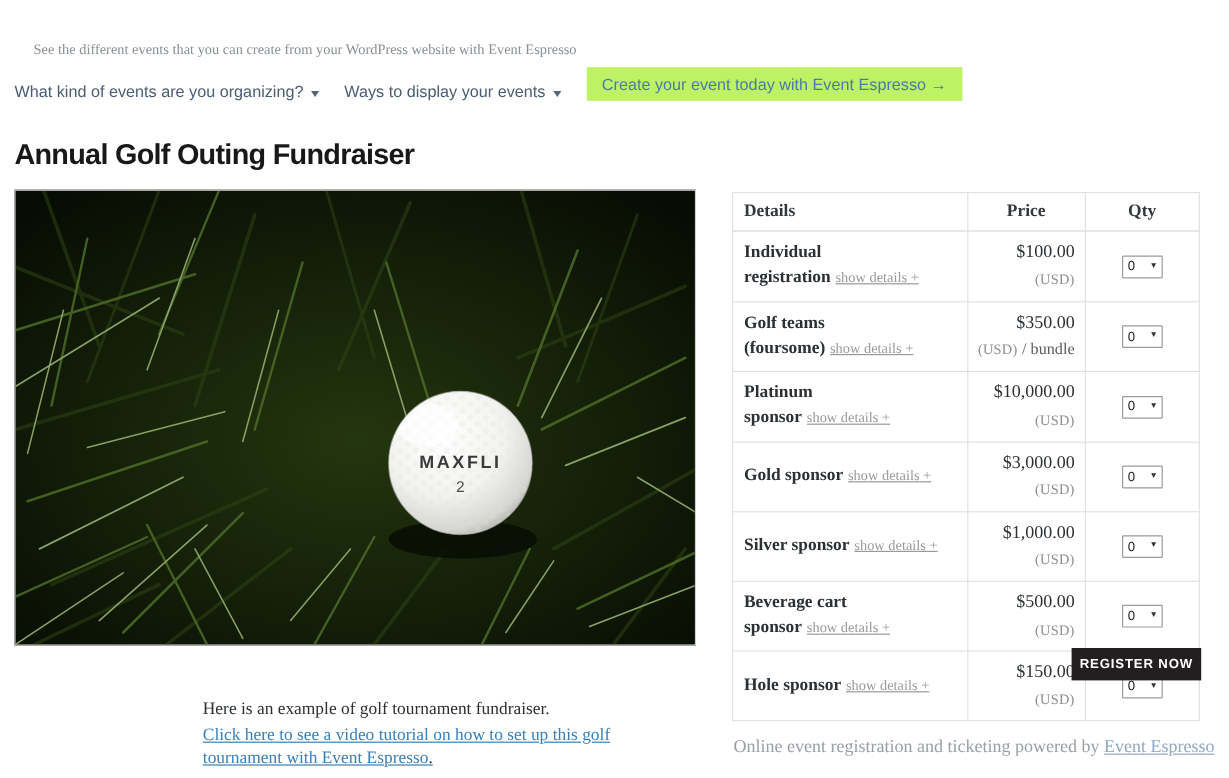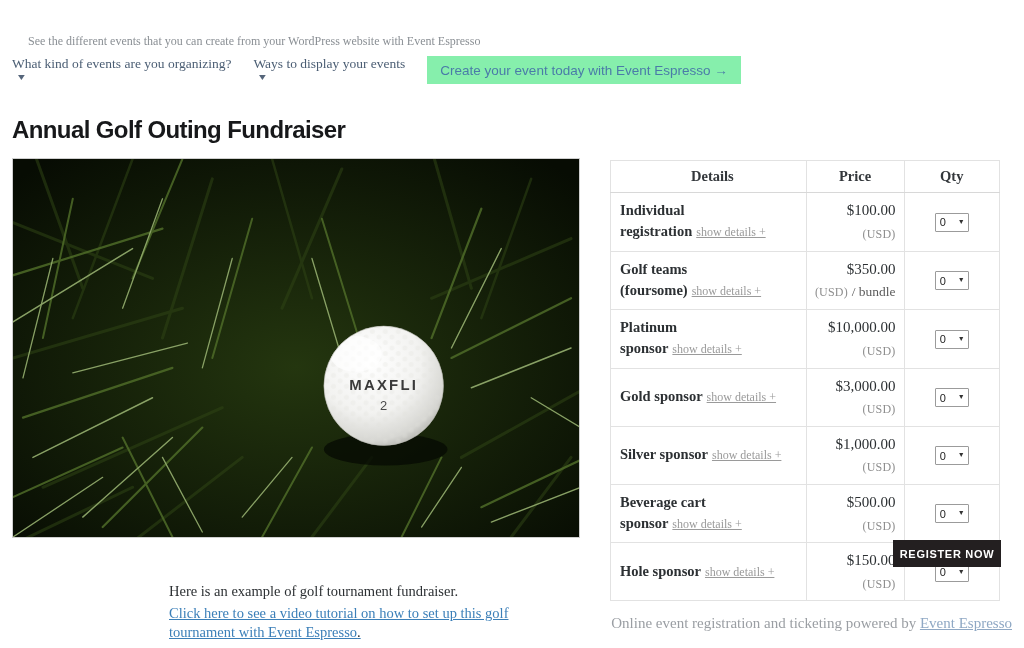--- a/index.html
+++ b/index.html
@@ -42,42 +42,41 @@
   }
   .nav {
     position: absolute;
     left: 12px; top: 56px;
     height: 28px;
     display: flex;
     align-items: stretch;
   }
   .nav-item {
     display: flex;
-    align-items: flex-start;
-    font-family: Liberation Serif, serif;
+    align-items: flex-end;
+    font-family: Liberation Sans, sans-serif;
     font-size: 13.5px;
     color: #4a5d73;
     padding: 0 12px 0 0;
     white-space: nowrap;
     cursor: pointer;
-    flex-direction: column;
   }
   .nav-item.spaced { padding-right: 22px; }
   .nav-caret {
     display: inline-block;
     margin-left: 7px;
     font-size: 10px;
     color: #55657a;
     transform: scaleX(1.35);
     line-height: 1;
   }
   .nav-cta {
     display: flex;
     align-items: center;
-    background: #86efac;
+    background: #bef264;
     color: #4a7ba8;
     font-family: "Liberation Sans", "DejaVu Sans", sans-serif;
     font-size: 13.5px;
     padding: 0 13px;
     white-space: nowrap;
     cursor: pointer;
   }
 
   
   .page-title {
@@ -114,21 +113,21 @@
     border: 1px solid #e2e2e2;
     vertical-align: middle;
   }
   .ticket-table thead th {
     height: 32px;
     font-size: 14.5px;
     font-weight: bold;
     color: #33373b;
     border-bottom: 1px solid #d8d8d8;
   }
-  th.col-details { text-align: center; padding-left: 9px; width: 196px; margin-left: 17px; }
+  th.col-details { text-align: left; padding-left: 9px; width: 196px; margin-left: 17px; }
   th.col-price   { text-align: center; width: 98px; }
   th.col-qty     { text-align: center; width: 96px; }
 
   td.cell-details {
     padding: 7px 9px 8px 9px;
     line-height: 1.45;
     font-size: 14px;
   }
   .tk-name {
     font-weight: bold;

